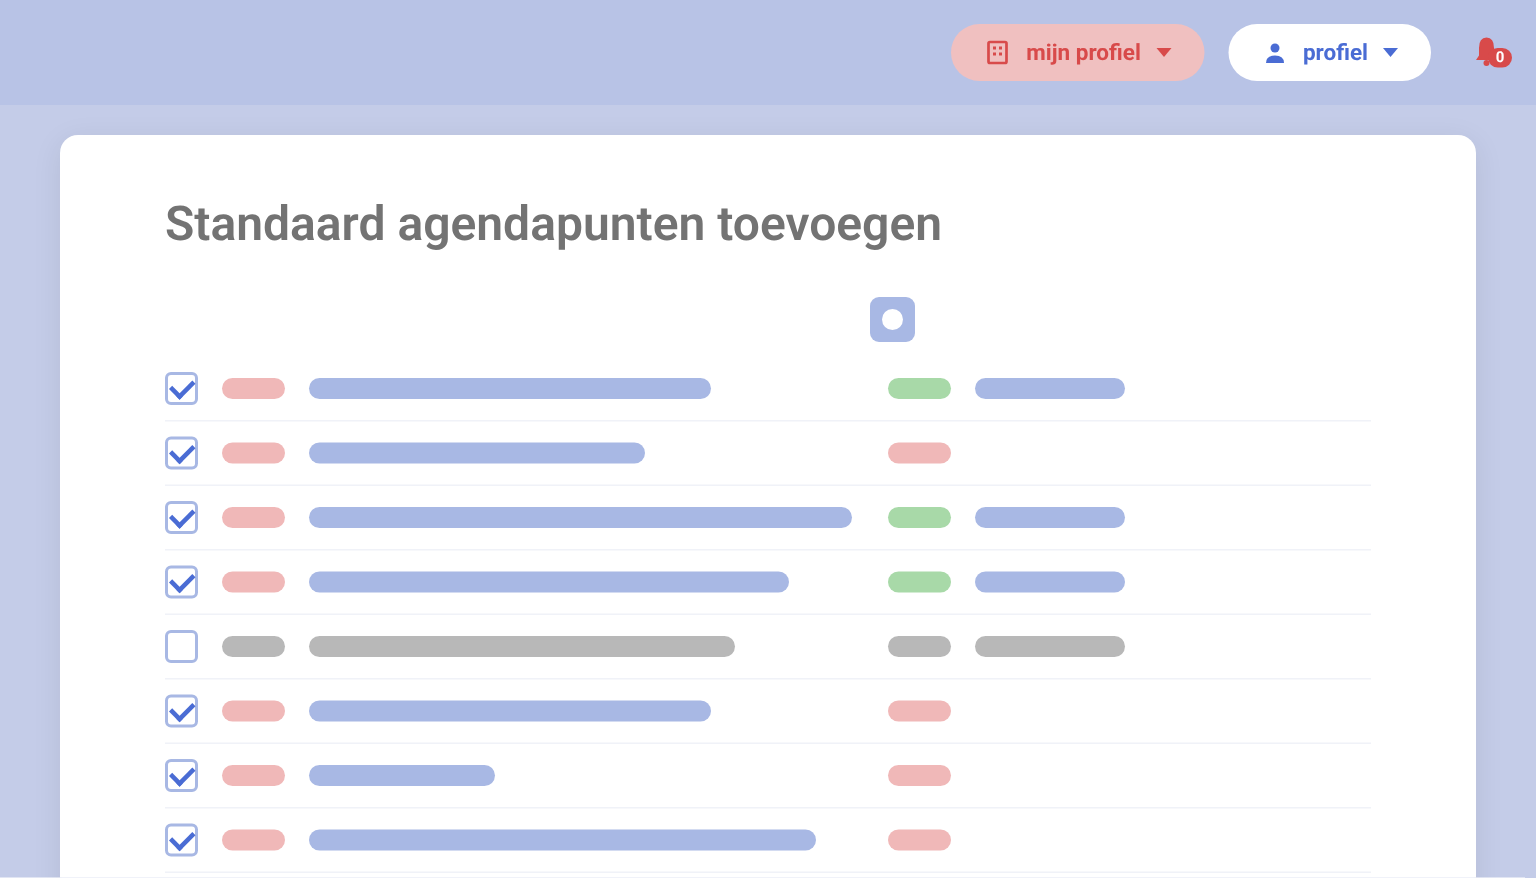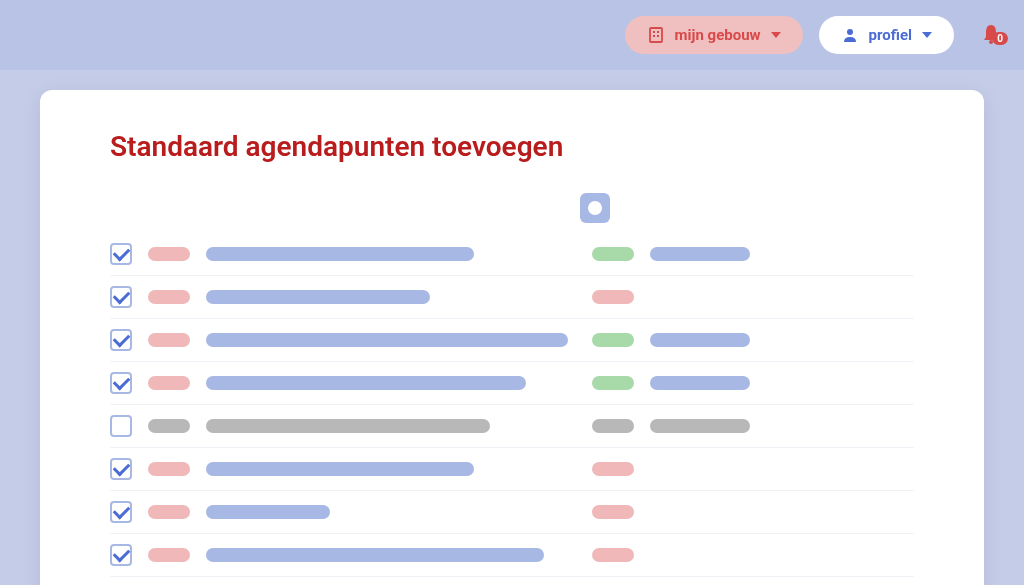--- a/index.html
+++ b/index.html
@@ -57,22 +57,22 @@
     }
     .card {
       background: #fff;
       border-radius: 12px;
       padding: 40px 70px 0 70px;
       box-shadow: 0 4px 20px rgba(0,0,0,0.08);
       height: 520px;
       overflow: hidden;
     }
     .title {
-      color: #b91c1c;
-      font-size: 28px;
+      color: #737373;
+      font-size: 32px;
       font-weight: 600;
       margin-bottom: 30px;
     }
     .header-row {
       display: flex;
       align-items: center;
       padding: 0 0 10px 0;
     }
     .header-icon-cell {
       margin-left: 470px;
@@ -129,21 +129,21 @@
   <div class="pill pill-red">
     <span class="icon-box">
       <svg width="18" height="18" viewBox="0 0 18 18">
           <rect x="3" y="2" width="12" height="14" rx="1" fill="none" stroke="#d84a4a" stroke-width="1.8"></rect>
           <rect x="6" y="5" width="2" height="2" fill="#d84a4a"></rect>
           <rect x="10" y="5" width="2" height="2" fill="#d84a4a"></rect>
           <rect x="6" y="9" width="2" height="2" fill="#d84a4a"></rect>
           <rect x="10" y="9" width="2" height="2" fill="#d84a4a"></rect>
         </svg>
     </span>
-    <span>mijn gebouw</span>
+    <span>mijn profiel</span>
     <span class="dropdown-arrow"></span>
   </div>
   <div class="pill pill-blue">
     <span class="icon-box">
       <svg width="18" height="18" viewBox="0 0 18 18">
           <circle cx="9" cy="6" r="3" fill="#4a6cd4"></circle>
           <path d="M3 16 Q3 11 9 11 Q15 11 15 16 Z" fill="#4a6cd4"></path>
         </svg>
     </span>
     <span>profiel</span>

